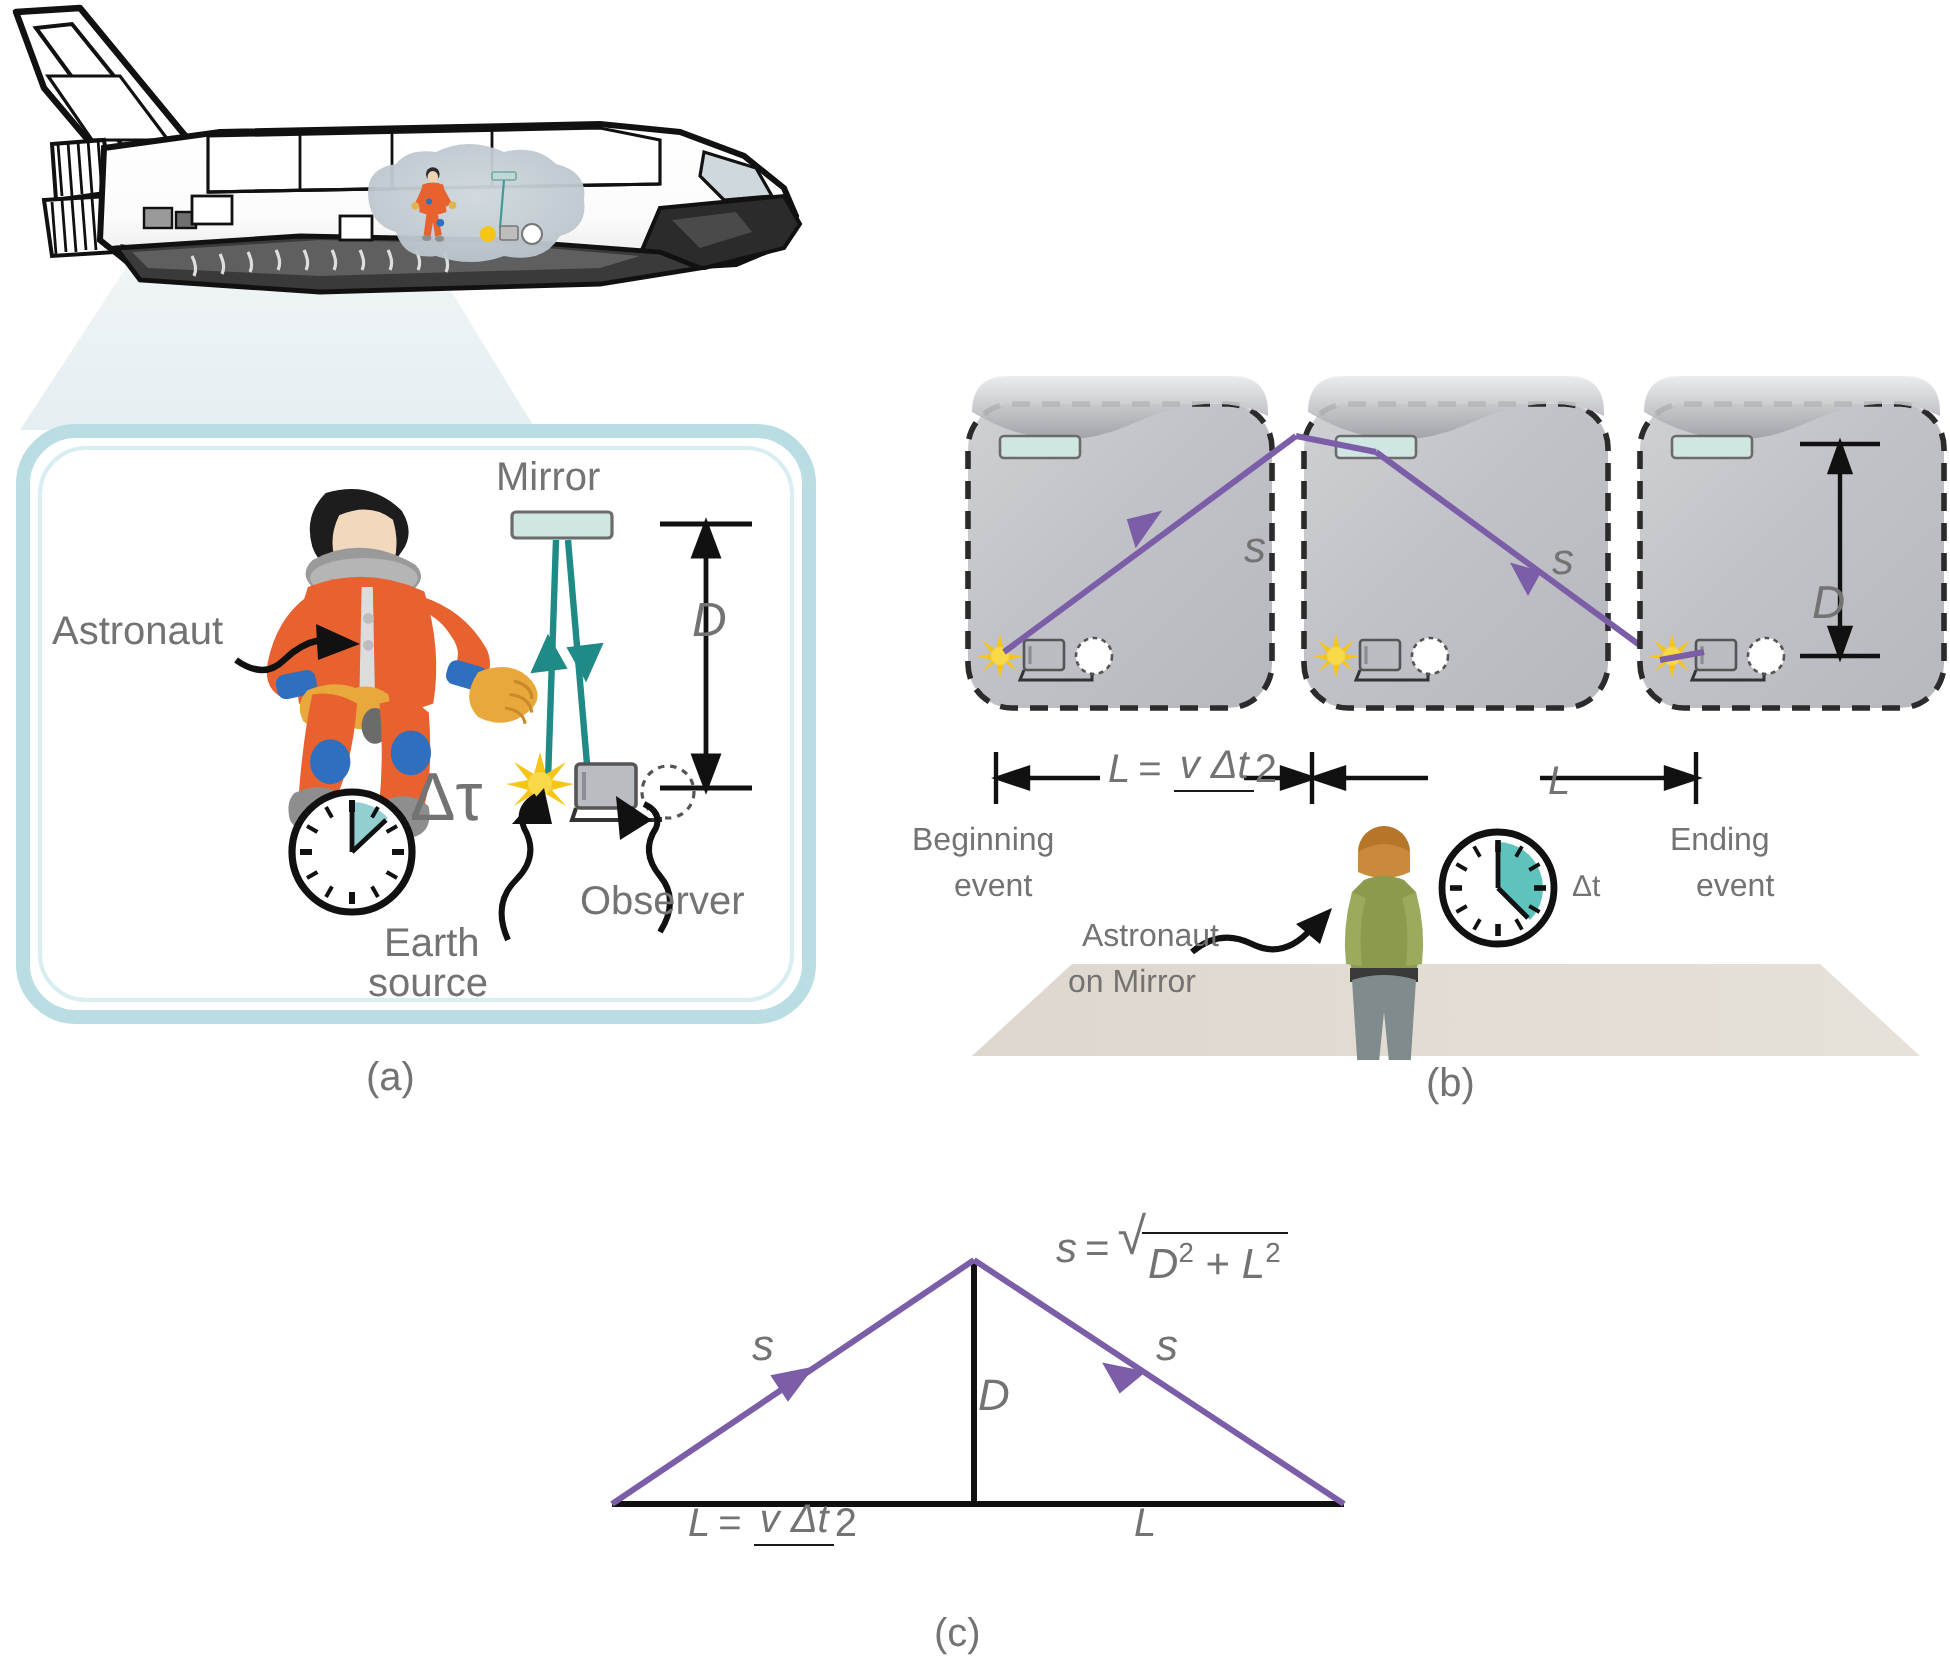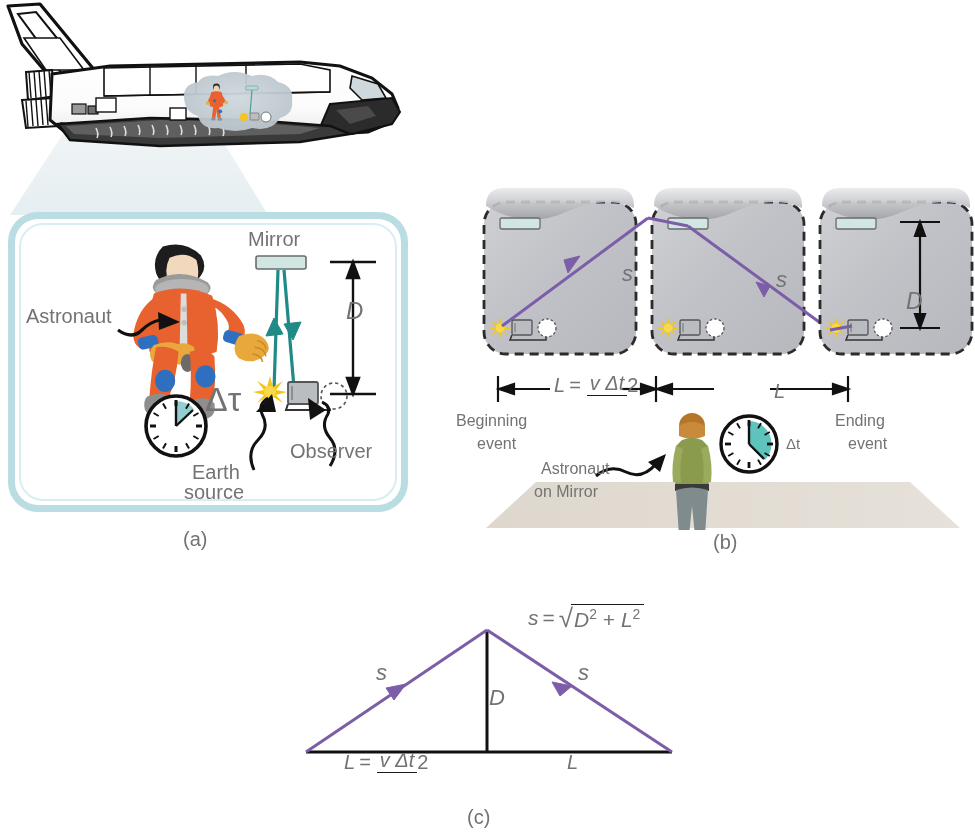--- a/index.html
+++ b/index.html
@@ -73,20 +73,21 @@
   .sqrt .radical{
     font-size:26px;
     line-height:1;
     position:relative;
     top:1px;
   }
   .sqrt .radicand{
     border-top:1.6px solid #1a1a1a;
     padding:2px 4px 0 3px;
     margin-left:-2px;
+    margin-top:12px;
   }
   sup{font-size:0.66em; vertical-align:super;}
 </style>
 </head>
 <body>
 
 <div id="stage">
 
   <svg class="abs" style="left:0px;top:0px;" width="420" height="220" viewBox="0 0 420 220">
     <defs>

